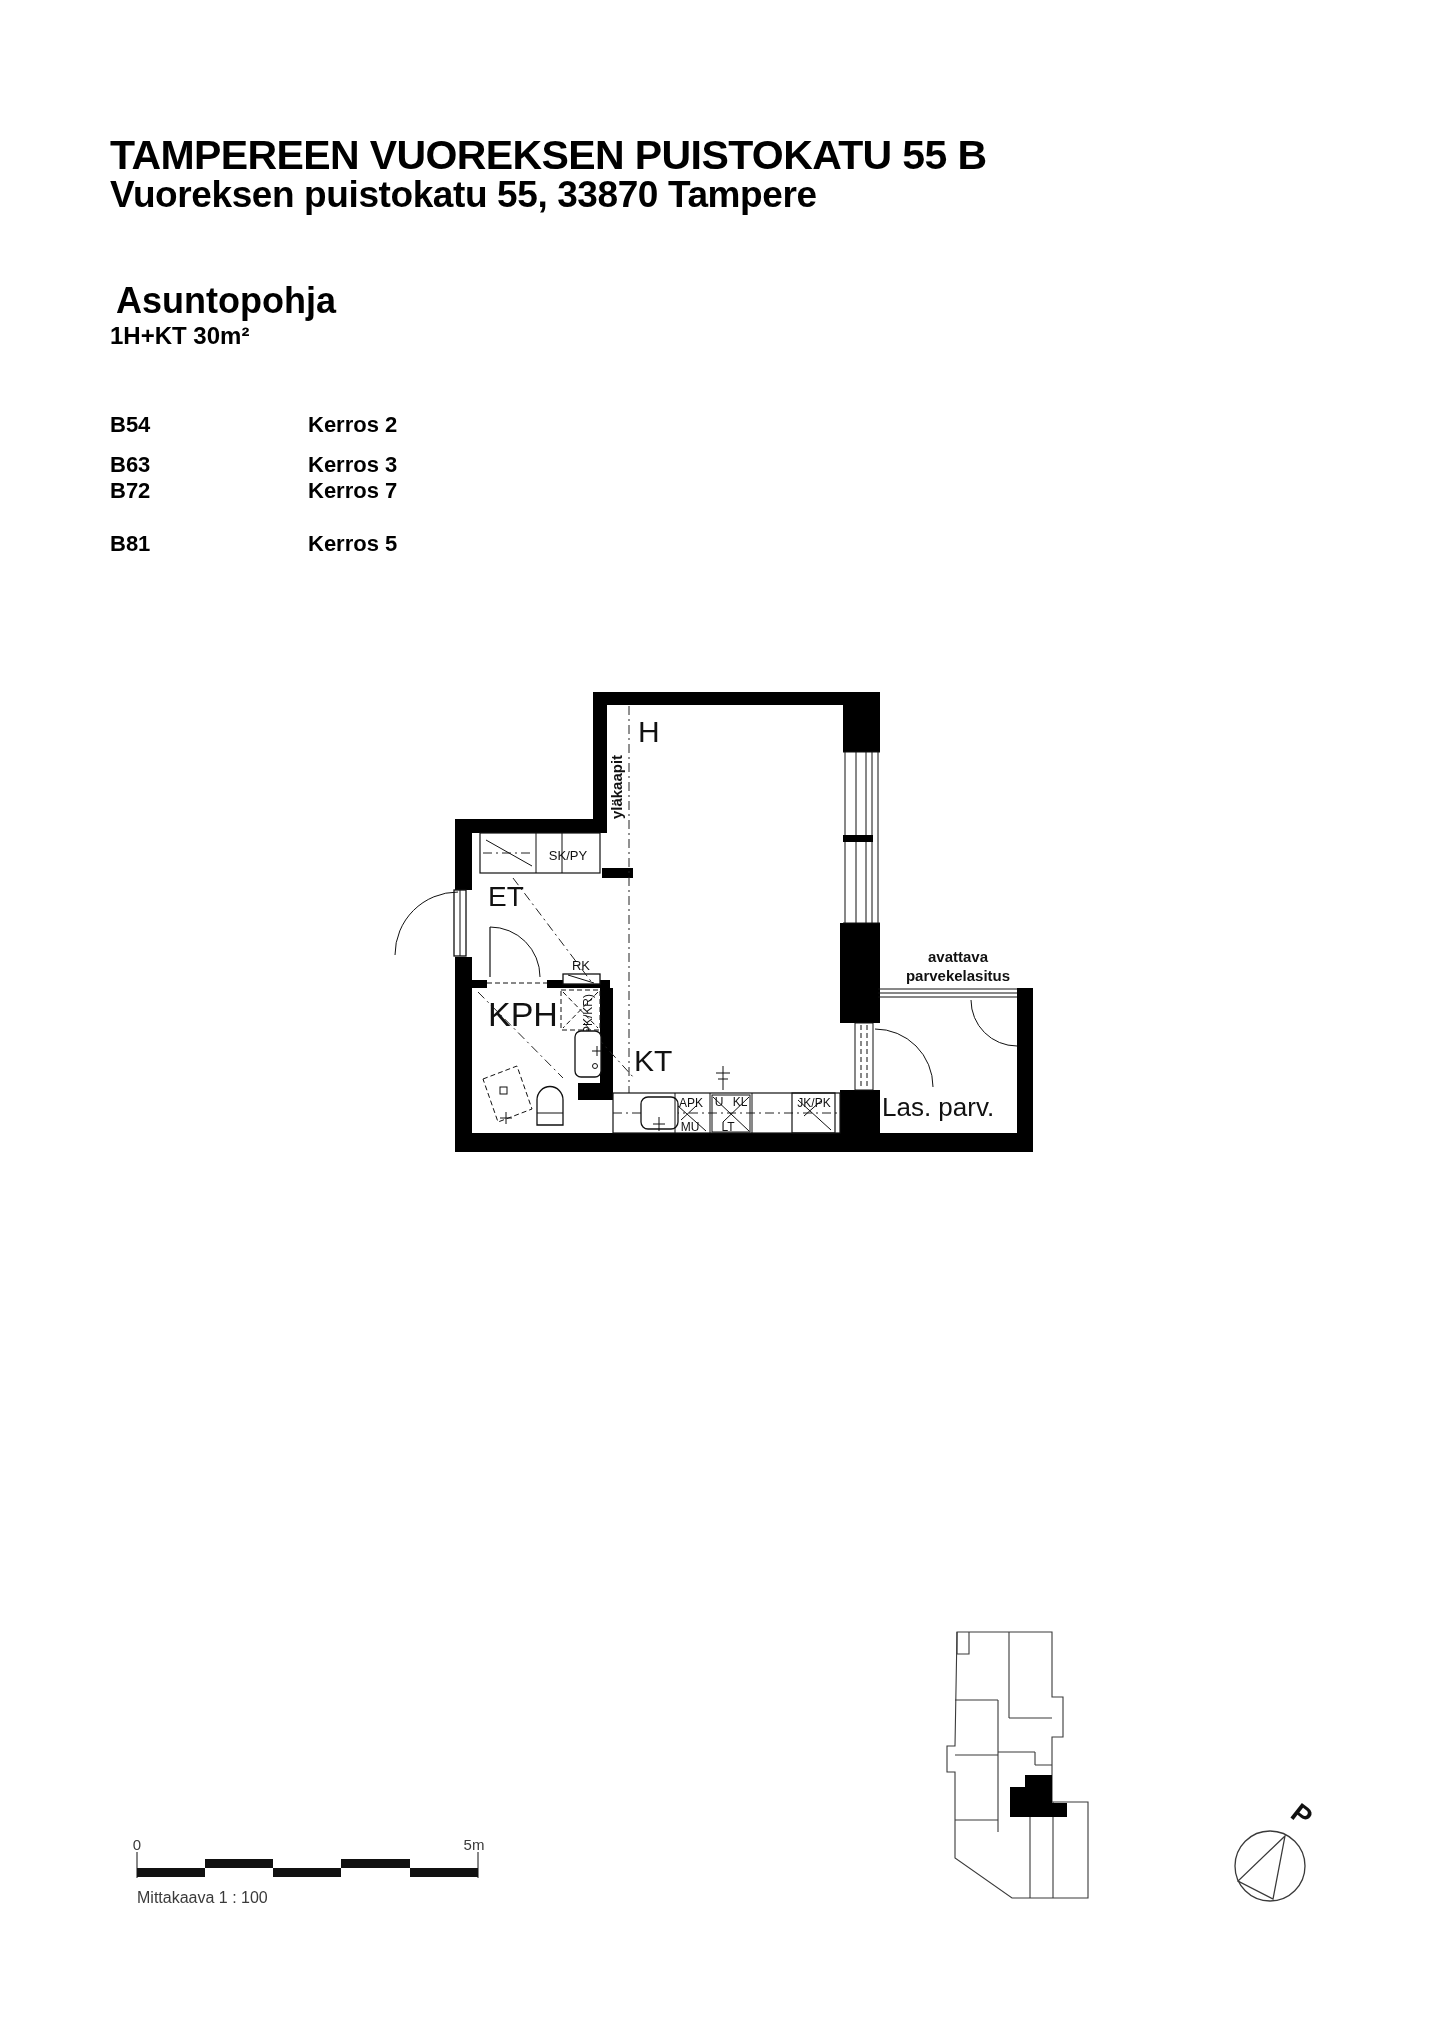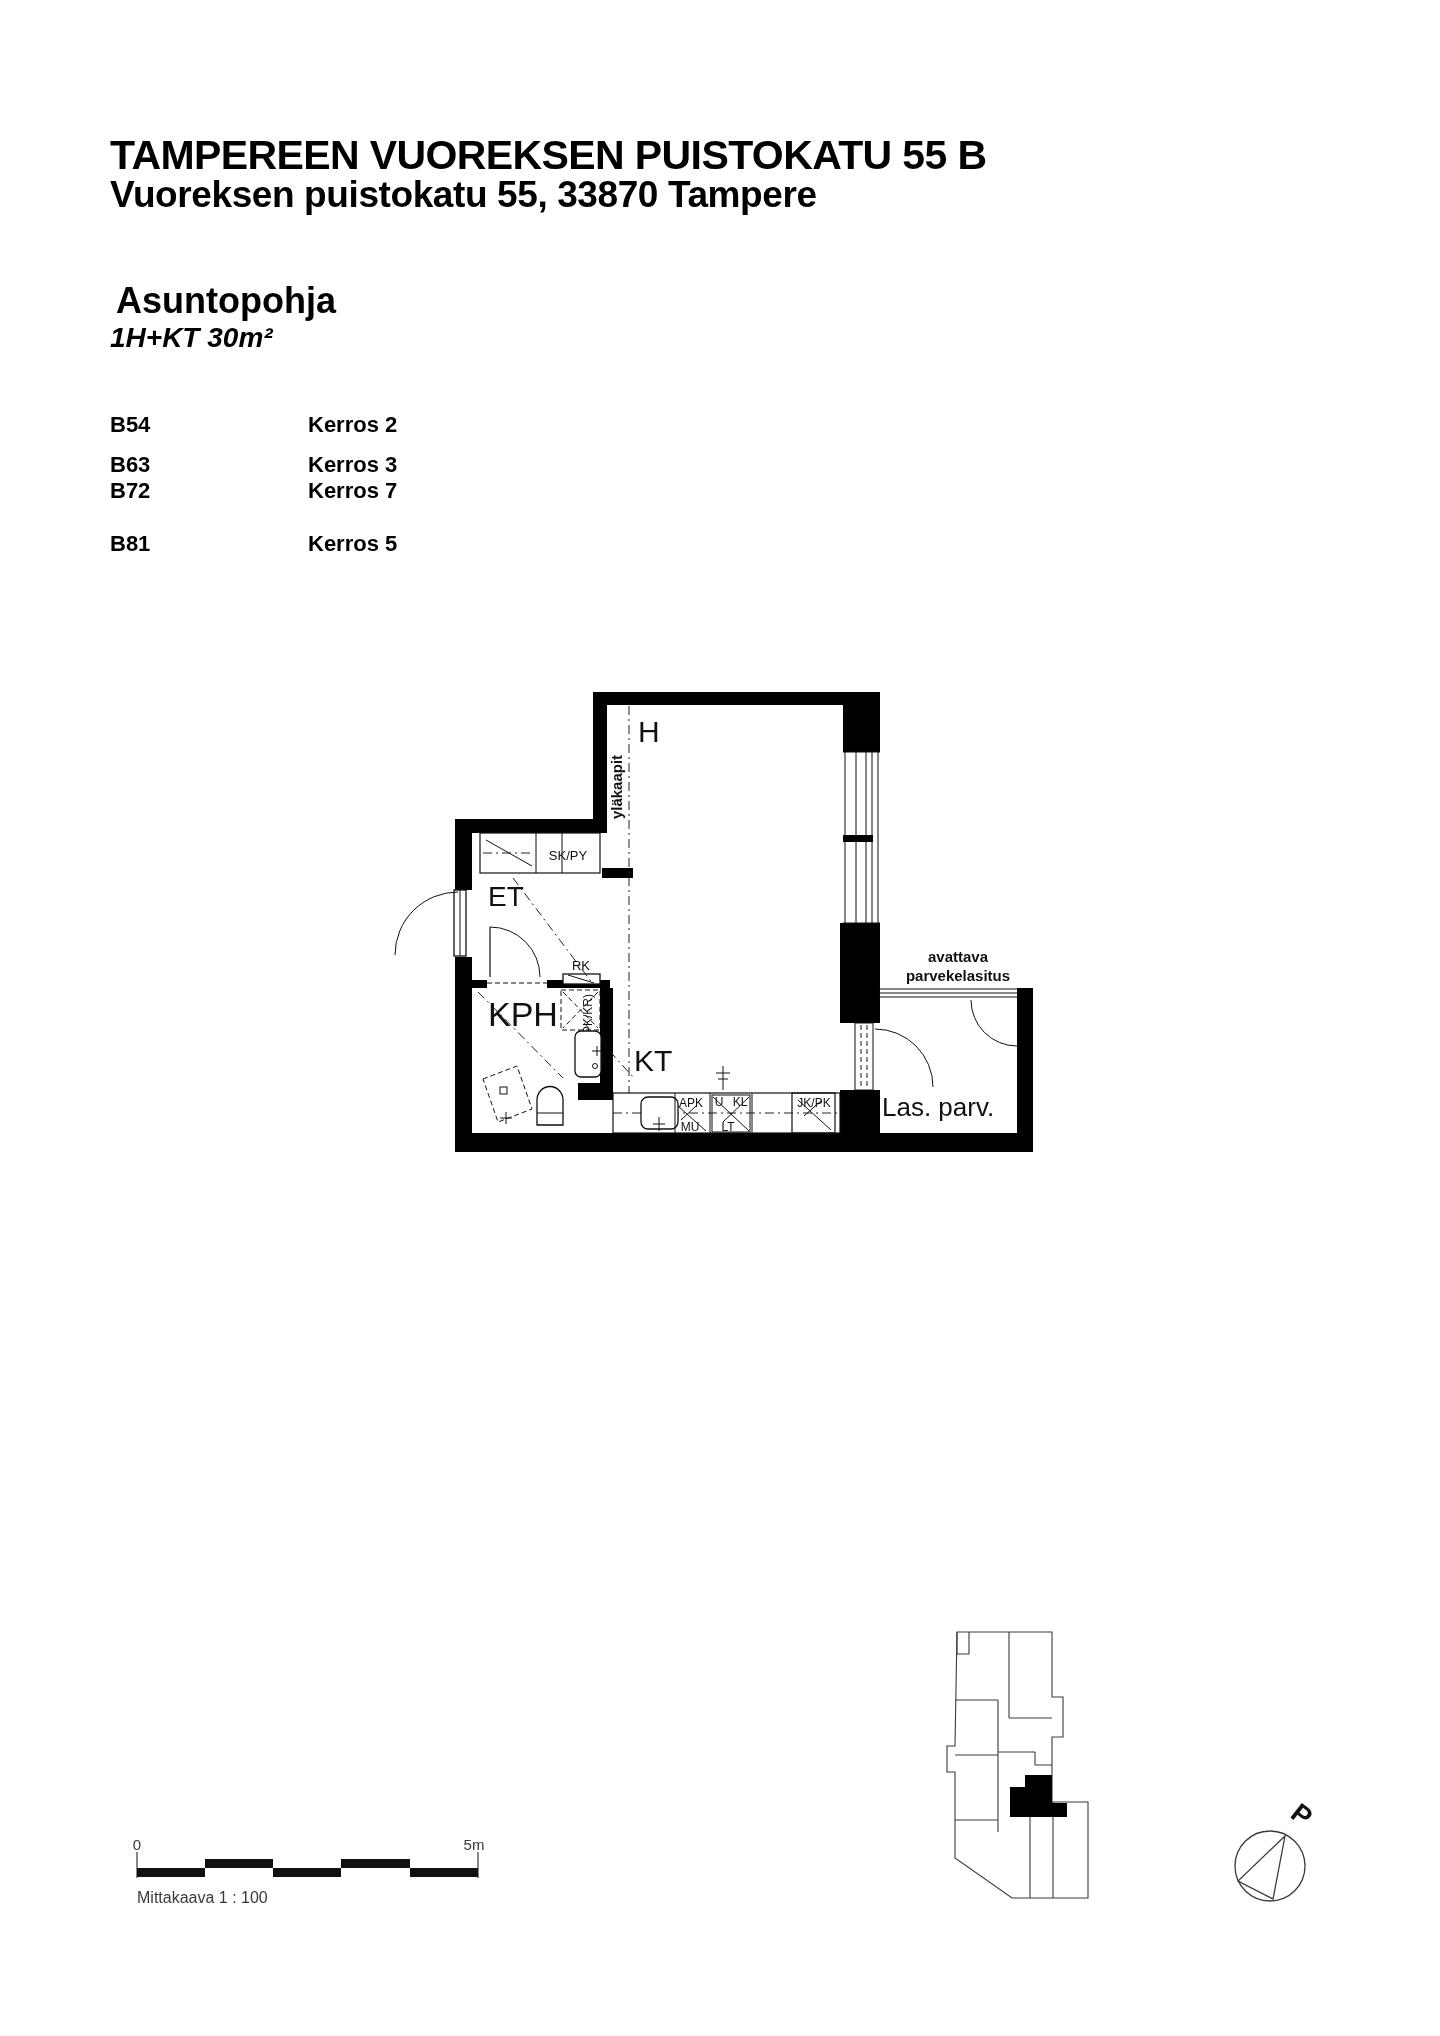--- a/index.html
+++ b/index.html
@@ -3,21 +3,21 @@
 <meta charset="utf-8">
 <style>
   html,body{margin:0;padding:0;background:#fff;}
   body{width:1440px;height:2036px;font-family:"Liberation Sans","DejaVu Sans",sans-serif;color:#000;}
   .page{position:relative;width:1440px;height:2036px;background:#fff;overflow:hidden;}
   .abs{position:absolute;}
   h1,h2,.hblock{margin:0;font-weight:bold;line-height:1;white-space:nowrap;}
   #title{left:110px;top:135px;font-size:41px;letter-spacing:-0.6px;}
   #subtitle{left:110px;top:176px;font-size:37px;letter-spacing:-0.4px;}
   #section-label{left:110px;top:283px;font-size:36px;margin-left:6px;}
-  #apartment-type{left:110px;top:324px;font-size:28px;font-style:italic;}
+  #apartment-type{left:110px;top:324px;font-size:24px;}
   .apt-row{position:absolute;left:110px;height:32px;font-size:22px;font-weight:bold;line-height:1;white-space:nowrap;width:420px;}
   .apt-row .floor{position:absolute;left:198px;top:0;}
   svg text{fill:#111;}
   .wall{fill:#000;stroke:none;}
   .ln{stroke:#111;stroke-width:1.2;fill:none;}
   .thin{stroke:#111;stroke-width:1;fill:none;}
   .fix{stroke:#111;stroke-width:1.3;fill:#fff;}
   .dash{stroke:#111;stroke-width:1;fill:none;stroke-dasharray:5 3;}
   .dashdot{stroke:#222;stroke-width:1;fill:none;stroke-dasharray:9 4 2 4;}
   .t30{font-size:30px;} .t28{font-size:28px;} .t34{font-size:34px;} .t26{font-size:26px;}

